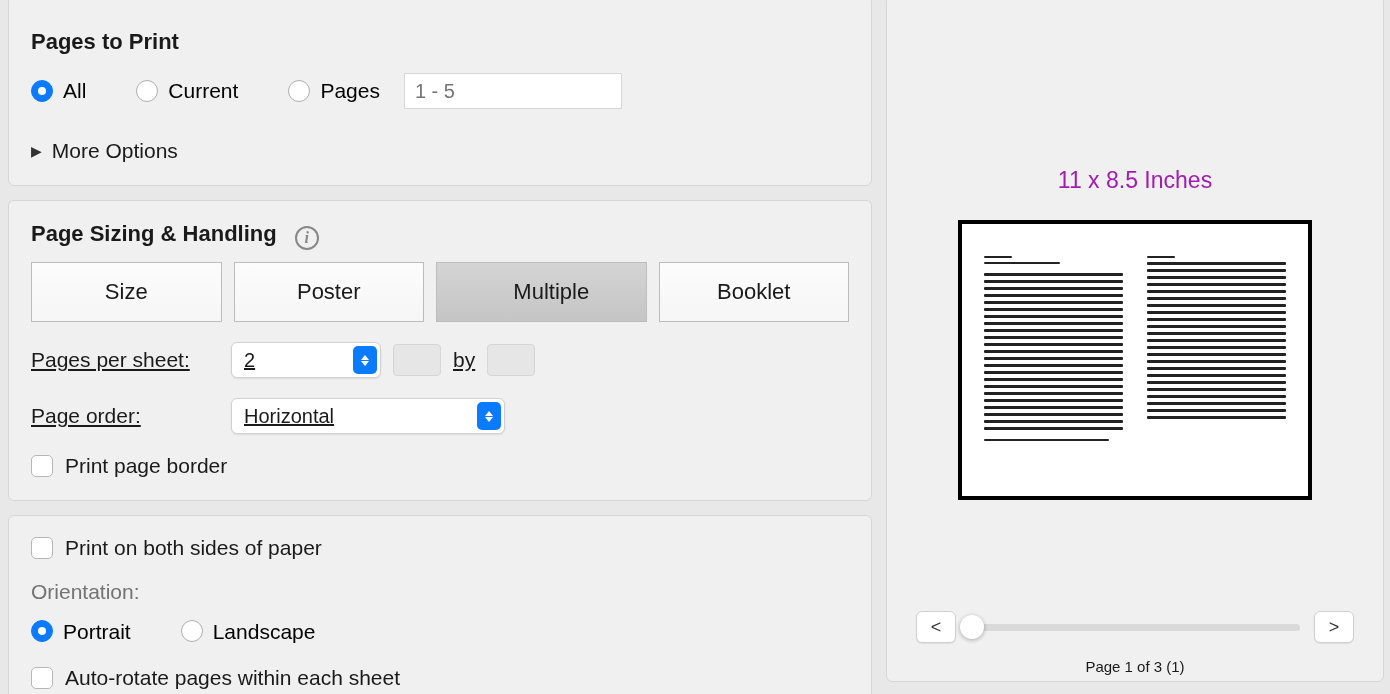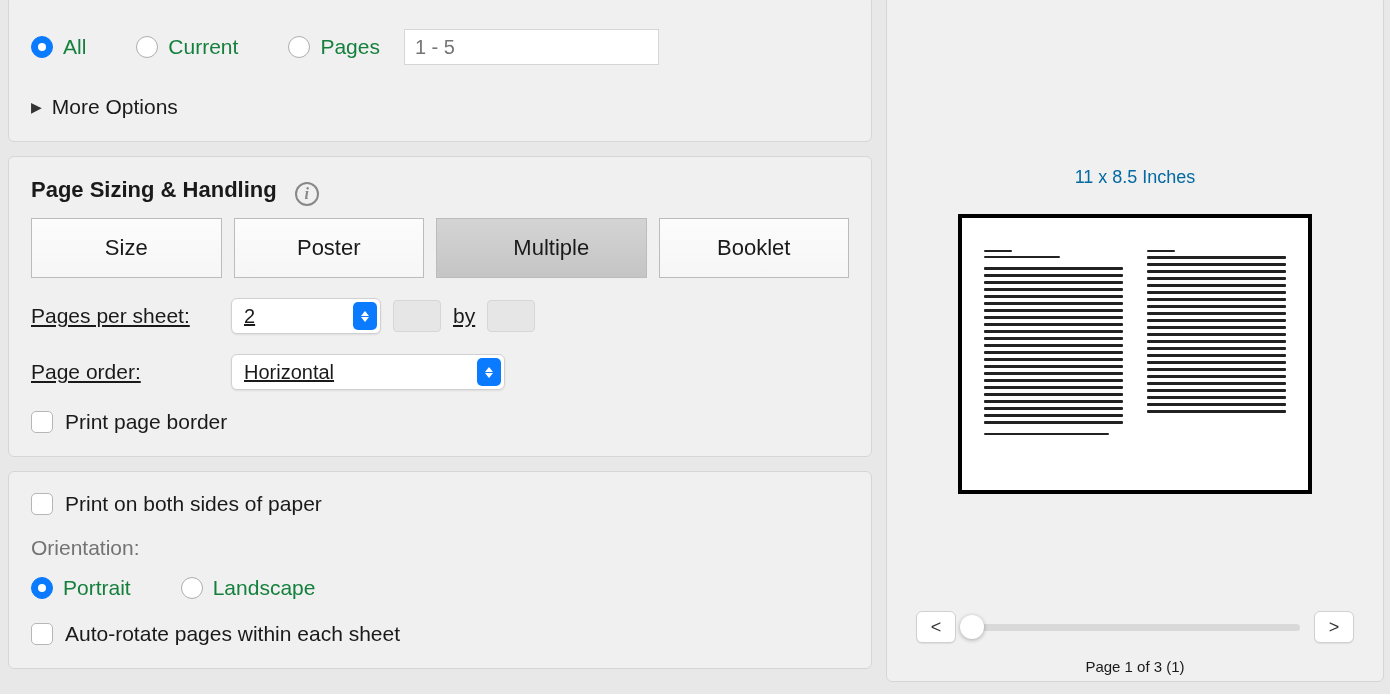--- a/index.html
+++ b/index.html
@@ -55,33 +55,33 @@
     width: 8px;
     height: 8px;
     background: white;
     border-radius: 50%;
     left: 50%;
     top: 50%;
     transform: translate(-50%, -50%);
   }
   .radio-label {
     font-size: 21px;
-    color: #15803d;
+    color: #000000;
     margin-left: 10px;
     margin-right: 50px;
   }
   .text-input {
     height: 36px;
     background: #fff;
     border: 1px solid #d6d6d6;
     border-radius: 0;
     padding: 8px 10px;
     font-size: 20px;
     color: #888;
-    width: 255px;
+    width: 218px;
   }
   .disclosure {
     display: flex;
     align-items: center;
     margin-top: 30px;
     font-size: 21px;
     color: #1a1a1a;
     cursor: pointer;
   }
   .triangle {
@@ -186,34 +186,34 @@
     border-radius: 5px;
     border: 1px solid #b6b6b6;
     background: #fff;
     position: relative;
     cursor: pointer;
     flex-shrink: 0;
   }
   .checkline { display: flex; align-items: center; font-size: 21px; color: #1a1a1a; margin-bottom: 18px; }
   .checkline span { margin-left: 12px; }
   .orientation-label { font-size: 21px; color: #737373; margin: 20px 0 16px 0; }
-  .orientation-row { display: flex; align-items: center; margin-bottom: 22px; }
+  .orientation-row { display: flex; margin-bottom: 22px; }
   .preview-panel {
     background: #f0f0f0;
     border: 1px solid #d6d6d6;
     border-radius: 6px;
     margin-top: -4px;
     height: 686px;
     padding-top: 170px;
     text-align: center;
     position: relative;
   }
   .paper-size {
-    font-size: 18px;
-    color: #0369a1;
+    font-size: 23px;
+    color: #a21caf;
     margin-bottom: 26px;
   }
   .page-preview {
     width: 354px;
     height: 280px;
     background: #fff;
     border: 4px solid #000;
     margin: 0 auto;
     display: flex;
     padding: 32px 22px;
@@ -283,20 +283,21 @@
     font-size: 15px;
     color: #1a1a1a;
   }
 </style>
 </head>
 <body>
 
 <div class="left-col">
 
   <div class="panel first">
+    <div class="section-title">Pages to Print</div>
     <div class="row">
       <div class="radio checked"></div>
       <span class="radio-label">All</span>
       <div class="radio"></div>
       <span class="radio-label">Current</span>
       <div class="radio"></div>
       <span class="radio-label" style="margin-right:24px">Pages</span>
       <input type="text" class="text-input" placeholder="1 - 5" style="">
     </div>
     <div class="disclosure">

